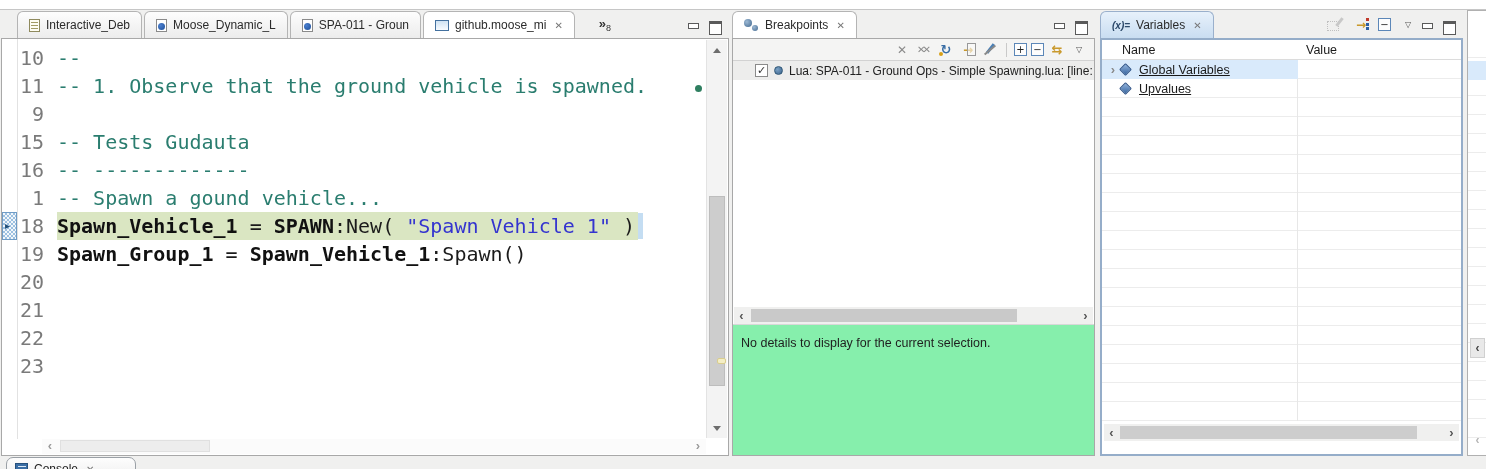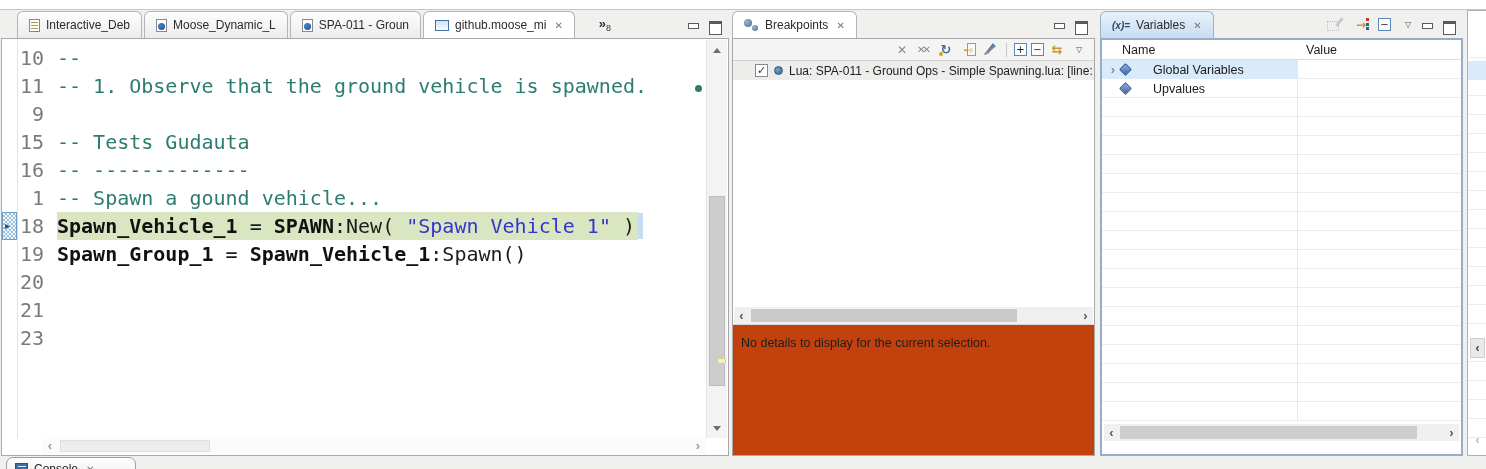--- a/index.html
+++ b/index.html
@@ -103,42 +103,42 @@
   .icon-view-menu { color:#555; font-size:8px; }
   .disabled { opacity:.45; }
   .bp-list { position:absolute; left:0; top:22px; right:0; height:246px; background:#fff; overflow:hidden; }
   .bp-row { display:flex; align-items:center; height:19px; gap:6px; padding-left:22px; background:#ededec; font-size:12px; white-space:nowrap; }
   .checkbox { width:13px; height:13px; border:1px solid #8a8a8a; background:#fff; font-size:11px; line-height:11px; text-align:center; color:#333; flex:0 0 auto; }
   .bp-dot { width:9px; height:9px; border-radius:50%; background:radial-gradient(circle at 35% 35%, #7ba1c4, #3a638c); border:1px solid #315877; flex:0 0 auto; }
   .bp-hscroll { position:absolute; left:1px; right:1px; top:268px; height:17px; background:#f0f0ef; }
   .bp-hthumb { position:absolute; left:17px; top:2px; width:266px; height:13px; background:#c9c9c9; }
   .bp-hs-l, .bp-hs-r { position:absolute; top:1px; width:15px; text-align:center; color:#555; font-weight:bold; font-size:13px; }
   .bp-hs-l { left:0; } .bp-hs-r { right:0; }
-  .bp-details { position:absolute; left:0; right:0; top:285px; bottom:0; background:#c2410c; border-top:1px solid #d8d8d8; padding:11px 8px; font-size:12.5px; color:#1e1e1e; }
+  .bp-details { position:absolute; left:0; right:0; top:285px; bottom:0; background:#86efac; border-top:1px solid #d8d8d8; padding:11px 8px; font-size:12.5px; color:#1e1e1e; }
 
   
   .vars-panel { position:absolute; left:1100px; top:10px; width:363px; height:446px; }
   .vars-toolbar { display:flex; align-items:center; gap:8px; margin-left:auto; padding:0 4px 5px 0; }
   .icon-show-type-names::before { content:""; position:absolute; left:1px; bottom:2px; width:10px; height:8px; border:1px dotted #888; }
   .icon-show-type-names::after { content:""; position:absolute; right:3px; top:1px; width:3px; height:10px; background:#999; transform:rotate(38deg); }
   .icon-show-logical-structure { color:#c9992c; font-weight:bold; font-size:12px; }
   .icon-show-logical-structure::after { content:""; position:absolute; right:1px; top:2px; width:3px; height:3px; background:#c0392b; box-shadow:0 5px 0 #2e5fa3, 0 9px 0 #2e5fa3; }
   .vars-body { position:absolute; left:0; top:28px; right:0; bottom:0; background:#fff; border:2px solid var(--focusborder); overflow:hidden; }
   .vars-header { position:absolute; left:0; top:0; right:0; height:20px; background:#fff; border-bottom:1px solid #dcdcdc; font-size:12.5px; color:#1a1a1a; }
   .vh-name { position:absolute; left:20px; top:3px; }
   .vh-value { position:absolute; left:204px; top:3px; }
   .vars-grid { position:absolute; left:0; top:20px; right:0; bottom:33px;
     background:
       linear-gradient(to right, transparent 0 195px, #e7e7e7 195px 196px, transparent 196px),
       repeating-linear-gradient(to bottom, transparent 0 18px, #ececec 18px 19px); }
   .vrow { position:relative; height:19px; display:flex; align-items:center; font-size:12.5px; color:#1a1a1a; }
   .vrow.selected { background:linear-gradient(to right, var(--selrow) 0 196px, transparent 196px); }
   .v-chev { width:16px; margin-left:3px; text-align:center; color:#8a8a8a; font-size:13px; font-weight:bold; line-height:16px; }
   .v-diamond { width:9px; height:9px; transform:rotate(45deg); background:linear-gradient(135deg,#8fb2dd,#3a67a0); border:1px solid #2d5287; border-radius:1px; flex:0 0 auto; }
-  .v-label { margin-left:23px; }
+  .v-label { margin-left:9px;text-decoration:underline; }
   .vars-hscroll { position:absolute; left:2px; right:2px; bottom:13px; height:17px; background:#f0f0ef; }
   .vars-hthumb { position:absolute; left:16px; right:42px; top:2px; height:13px; background:#cdcdcd; }
   .v-hs-l, .v-hs-r { position:absolute; top:1px; width:15px; text-align:center; color:#555; font-weight:bold; font-size:13px; }
   .v-hs-l { left:0; } .v-hs-r { right:0; }
 
   
   .sliver { position:absolute; left:1467px; top:10px; width:19px; height:446px; background:#fff; border:1px solid #b0b0b0; border-right:none; }
   .sliver-grid { position:absolute; left:0; top:28px; right:0; bottom:10px;
     background:repeating-linear-gradient(to bottom, transparent 0 18px, #ececec 18px 19px); }
   .sliver-blue { position:absolute; left:0; top:50px; right:0; height:19px; background:var(--selrow); }
@@ -228,20 +228,25 @@
             <div class="cell-code"><span class="tok-bold">Spawn_Group_1</span><span class="tok-plain"> = </span><span class="tok-bold">Spawn_Vehicle_1</span><span class="tok-plain">:Spawn()</span></div>
           </div>
           <div class="code-row">
             <div class="cell-ruler"></div>
             <div class="cell-num">20</div>
             <div class="cell-code"></div>
           </div>
           <div class="code-row">
             <div class="cell-ruler"></div>
             <div class="cell-num">21</div>
+            <div class="cell-code"></div>
+          </div>
+          <div class="code-row">
+            <div class="cell-ruler"></div>
+            <div class="cell-num">22</div>
             <div class="cell-code"></div>
           </div>
           <div class="code-row">
             <div class="cell-ruler"></div>
             <div class="cell-num">23</div>
             <div class="cell-code"></div>
           </div>
         </div>
       <div class="overview-dot"></div>
       <div class="vscroll">

